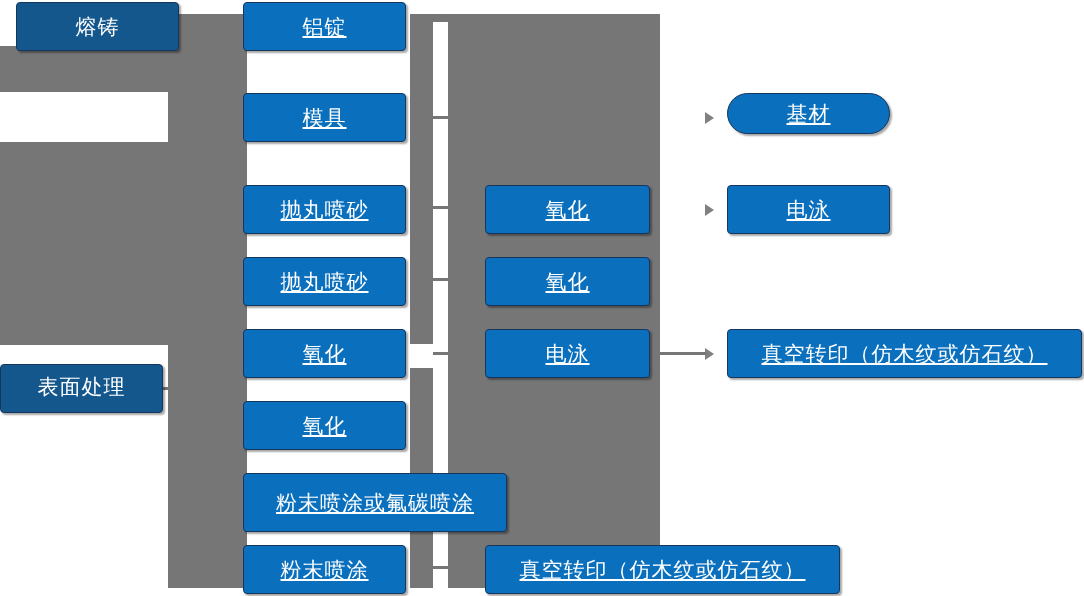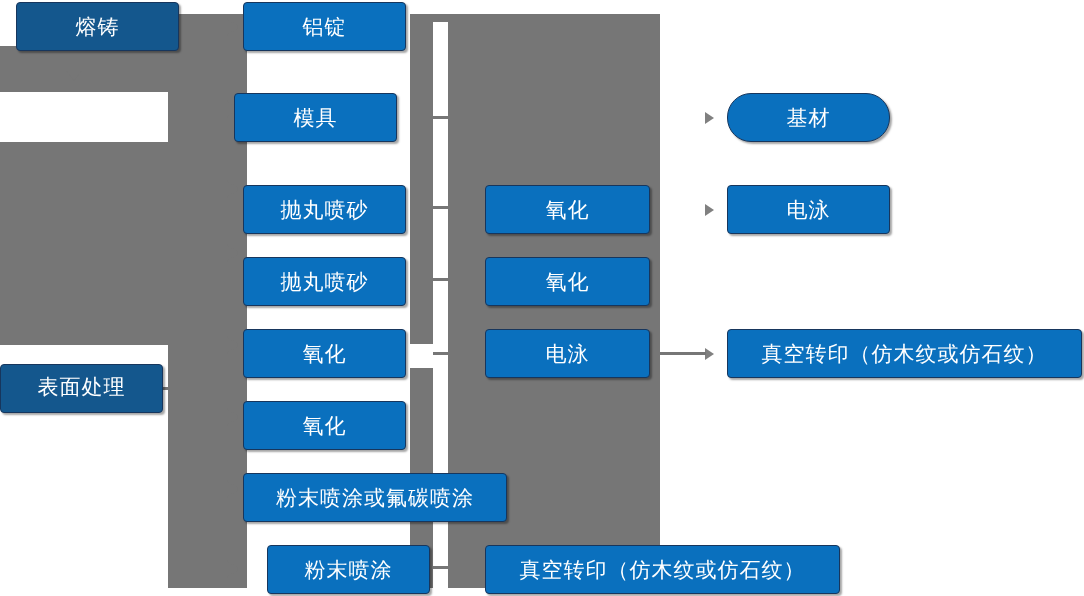--- a/index.html
+++ b/index.html
@@ -46,21 +46,21 @@
     color:#ffffff;
     border:1px solid #17365d;
     border-radius:4px;
     font-size:21px;
     line-height:1;
     letter-spacing:1px;
     white-space:nowrap;
     box-shadow:2px 2px 2px rgba(0,0,0,0.35);
   }
   .node.dark{ background:#14578d; }
-  .node.bright{ background:#0a70be; }
+  .node.bright{ background:#0a70be;text-decoration:underline; }
   .node .lbl{ display:block; }
 </style>
 </head>
 <body>
 
 <div id="canvas">
 
   <div class="gray" style="left:0px;  top:46px;  width:247px; height:46px;"></div>
   <div class="gray" style="left:0px;  top:142px; width:247px; height:203px;"></div>
   <div class="gray" style="left:168px;top:14px;  width:79px;  height:574px;"></div>
@@ -101,45 +101,45 @@
 
 
   <div class="node dark" style="left:0px;top:364px;width:163px;height:49px;font-family:Liberation Mono, monospace;">
     <span class="lbl">表面处理</span>
   </div>
 
   <div class="node bright" style="left:243px;top:2px;width:163px;height:49px;">
     <span class="lbl">铝锭</span>
   </div>
 
-  <div class="node bright" style="left:234px;top:93px;width:163px;height:49px;">
+  <div class="node bright" style="left:243px;top:93px;width:163px;height:49px;">
     <span class="lbl">模具</span>
   </div>
 
   <div class="node bright" style="left:243px;top:185px;width:163px;height:49px;">
     <span class="lbl">抛丸喷砂</span>
   </div>
 
   <div class="node bright" style="left:243px;top:257px;width:163px;height:49px;">
     <span class="lbl">抛丸喷砂</span>
   </div>
 
   <div class="node bright" style="left:243px;top:329px;width:163px;height:49px;">
     <span class="lbl">氧化</span>
   </div>
 
   <div class="node bright" style="left:243px;top:401px;width:163px;height:49px;">
     <span class="lbl">氧化</span>
   </div>
 
-  <div class="node bright" style="left:243px;top:473px;width:264px;height:49px;">
+  <div class="node bright" style="left:243px;top:473px;width:264px;height:59px;">
     <span class="lbl">粉末喷涂或氟碳喷涂</span>
   </div>
 
-  <div class="node bright" style="left:243px;top:545px;width:163px;height:49px;margin-left:24px;">
+  <div class="node bright" style="left:243px;top:545px;width:163px;height:49px;">
     <span class="lbl">粉末喷涂</span>
   </div>
 
 
 
   <div class="node bright" style="left:485px;top:185px;width:165px;height:49px;">
     <span class="lbl">氧化</span>
   </div>
 
   <div class="node bright" style="left:485px;top:257px;width:165px;height:49px;">
@@ -147,21 +147,21 @@
   </div>
 
   <div class="node bright" style="left:485px;top:329px;width:165px;height:49px;">
     <span class="lbl">电泳</span>
   </div>
 
   <div class="node bright" style="left:485px;top:545px;width:355px;height:49px;">
     <span class="lbl">真空转印（仿木纹或仿石纹）</span>
   </div>
 
-  <div class="node bright" style="left:727px;top:93px;width:163px;height:49px;border-radius:24px;">
+  <div class="node bright" style="left:727px;top:93px;width:163px;height:41px;border-radius:24px;">
     <span class="lbl">基材</span>
   </div>
 
   <div class="node bright" style="left:727px;top:185px;width:163px;height:49px;">
     <span class="lbl">电泳</span>
   </div>
 
   <div class="node bright" style="left:727px;top:329px;width:355px;height:49px;">
     <span class="lbl">真空转印（仿木纹或仿石纹）</span>
   </div>

